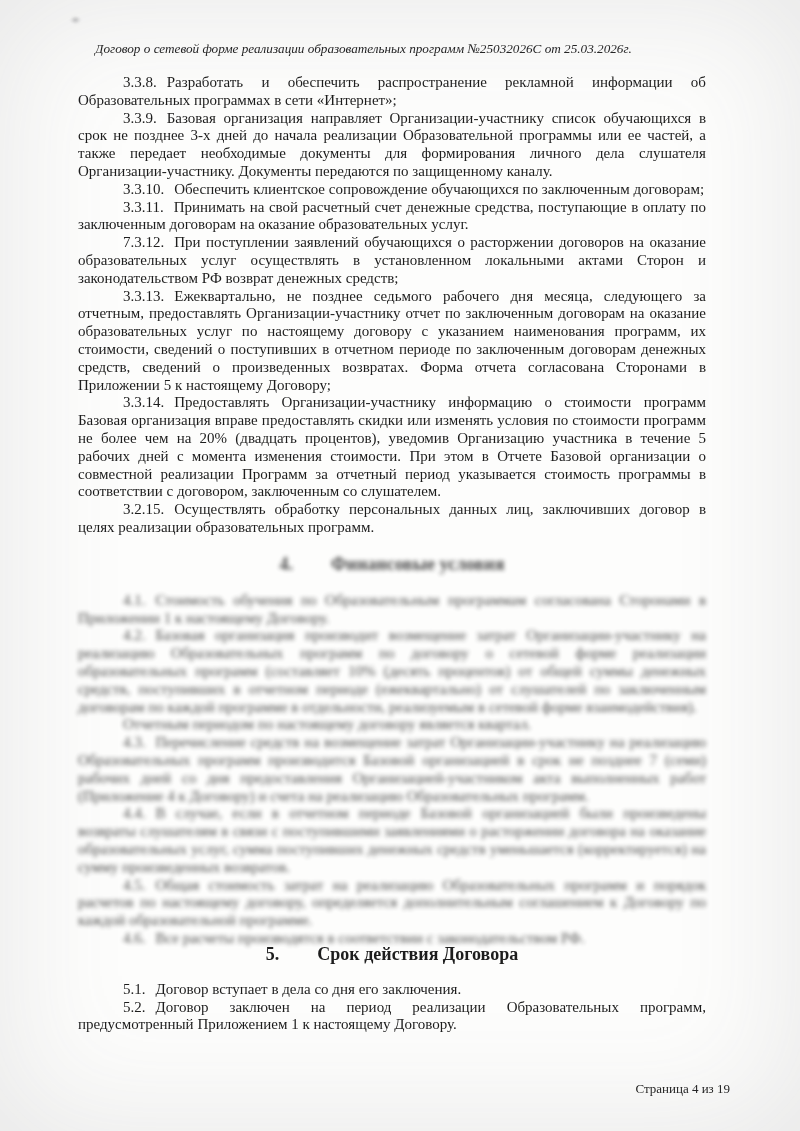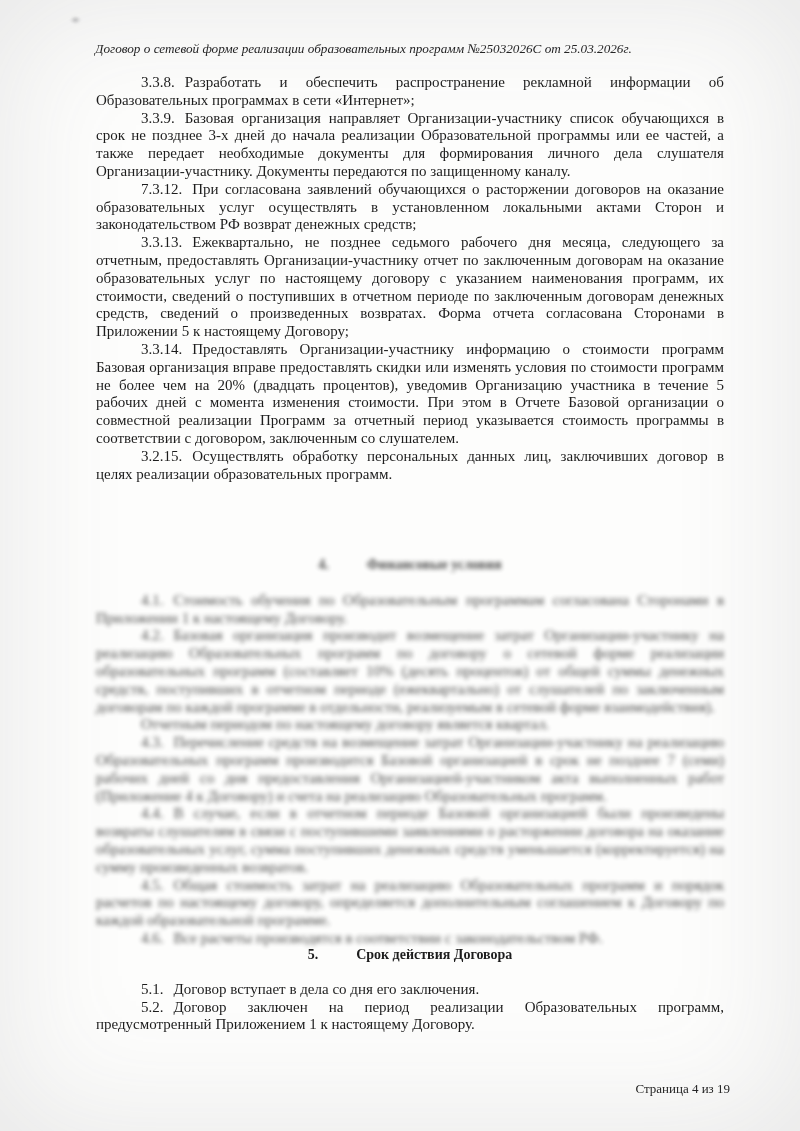--- a/index.html
+++ b/index.html
@@ -32,35 +32,35 @@
   .doc-header {
     position: absolute;
     top: 41px; left: 95px; right: 70px;
     font-style: italic;
     font-size: 13.2px;
     line-height: 16px;
     color: #242424;
   }
   .block {
     position: absolute;
-    left: 96px;
+    left: 78px;
     width: 628px;
     font-size: 15px;
     line-height: 17.8px;
   }
   #block-s3 { top: 74px; }
   #block-s4 { top: 556px; }
   #block-s5 { top: 946px; }
   .clause {
     text-align: justify;
     text-indent: 45px;
   }
   .clause .num { margin-right: 10px; }
   .sec-heading {
-    font-size: 14px;
+    font-size: 18px;
     font-weight: bold;
     text-align: center;
     line-height: 17.8px;
   }
   .sec-heading .hnum { margin-right: 38px; }
   #block-s4 .sec-heading { margin-bottom: 18px; }
   #block-s5 .sec-heading { margin-bottom: 17px; }
   .redacted {
     filter: blur(2px);
     color: #3d3d3d;
@@ -78,21 +78,23 @@
 
 <div class="page">
   <div class="vignette"></div>
   <div class="scan-artifact"></div>
 
   <div class="doc-header">Договор о сетевой форме реализации образовательных программ №25032026С от 25.03.2026г.</div>
 
   <div class="block" id="block-s3">
     <p class="clause"><span class="num">3.3.8.</span><span>Разработать и обеспечить распространение рекламной информации об Образовательных программах в сети «Интернет»;</span></p>
     <p class="clause"><span class="num">3.3.9.</span><span>Базовая организация направляет Организации-участнику список обучающихся в срок не позднее 3-х дней до начала реализации Образовательной программы или ее частей, а также передает необходимые документы для формирования личного дела слушателя Организации-участнику. Документы передаются по защищенному каналу.</span></p>
-    <p class="clause"><span class="num">7.3.12.</span><span>При согласована заявлений обучающихся о расторжении договоров на оказание образовательных услуг осуществлять в установленном локальными актами Сторон и законодательством РФ возврат денежных средств;</span></p>
+    <p class="clause"><span class="num">3.3.10.</span><span>Обеспечить клиентское сопровождение обучающихся по заключенным договорам;</span></p>
+    <p class="clause"><span class="num">3.3.11.</span><span>Принимать на свой расчетный счет денежные средства, поступающие в оплату по заключенным договорам на оказание образовательных услуг.</span></p>
+    <p class="clause"><span class="num">7.3.12.</span><span>При поступлении заявлений обучающихся о расторжении договоров на оказание образовательных услуг осуществлять в установленном локальными актами Сторон и законодательством РФ возврат денежных средств;</span></p>
     <p class="clause"><span class="num">3.3.13.</span><span>Ежеквартально, не позднее седьмого рабочего дня месяца, следующего за отчетным, предоставлять Организации-участнику отчет по заключенным договорам на оказание образовательных услуг по настоящему договору с указанием наименования программ, их стоимости, сведений о поступивших в отчетном периоде по заключенным договорам денежных средств, сведений о произведенных возвратах. Форма отчета согласована Сторонами в Приложении 5 к настоящему Договору;</span></p>
     <p class="clause"><span class="num">3.3.14.</span><span>Предоставлять Организации-участнику информацию о стоимости программ Базовая организация вправе предоставлять скидки или изменять условия по стоимости программ не более чем на 20% (двадцать процентов), уведомив Организацию участника в течение 5 рабочих дней с момента изменения стоимости. При этом в Отчете Базовой организации о совместной реализации Программ за отчетный период указывается стоимость программы в соответствии с договором, заключенным со слушателем.</span></p>
     <p class="clause"><span class="num">3.2.15.</span><span>Осуществлять обработку персональных данных лиц, заключивших договор в целях реализации образовательных программ.</span></p>
   </div>
 
   <div class="block redacted" id="block-s4">
     <h2 class="sec-heading"><span class="hnum">4.</span><span>Финансовые условия</span></h2>
     <p class="clause"><span class="num">4.1.</span><span>Стоимость обучения по Образовательным программам согласована Сторонами в Приложении 1 к настоящему Договору.</span></p>
     <p class="clause"><span class="num">4.2.</span><span>Базовая организация производит возмещение затрат Организации-участнику на реализацию Образовательных программ по договору о сетевой форме реализации образовательных программ (составляет 10% (десять процентов) от общей суммы денежных средств, поступивших в отчетном периоде (ежеквартально) от слушателей по заключенным договорам по каждой программе в отдельности, реализуемым в сетевой форме взаимодействия).</span></p>
     <p class="clause"><span>Отчетным периодом по настоящему договору является квартал.</span></p>

